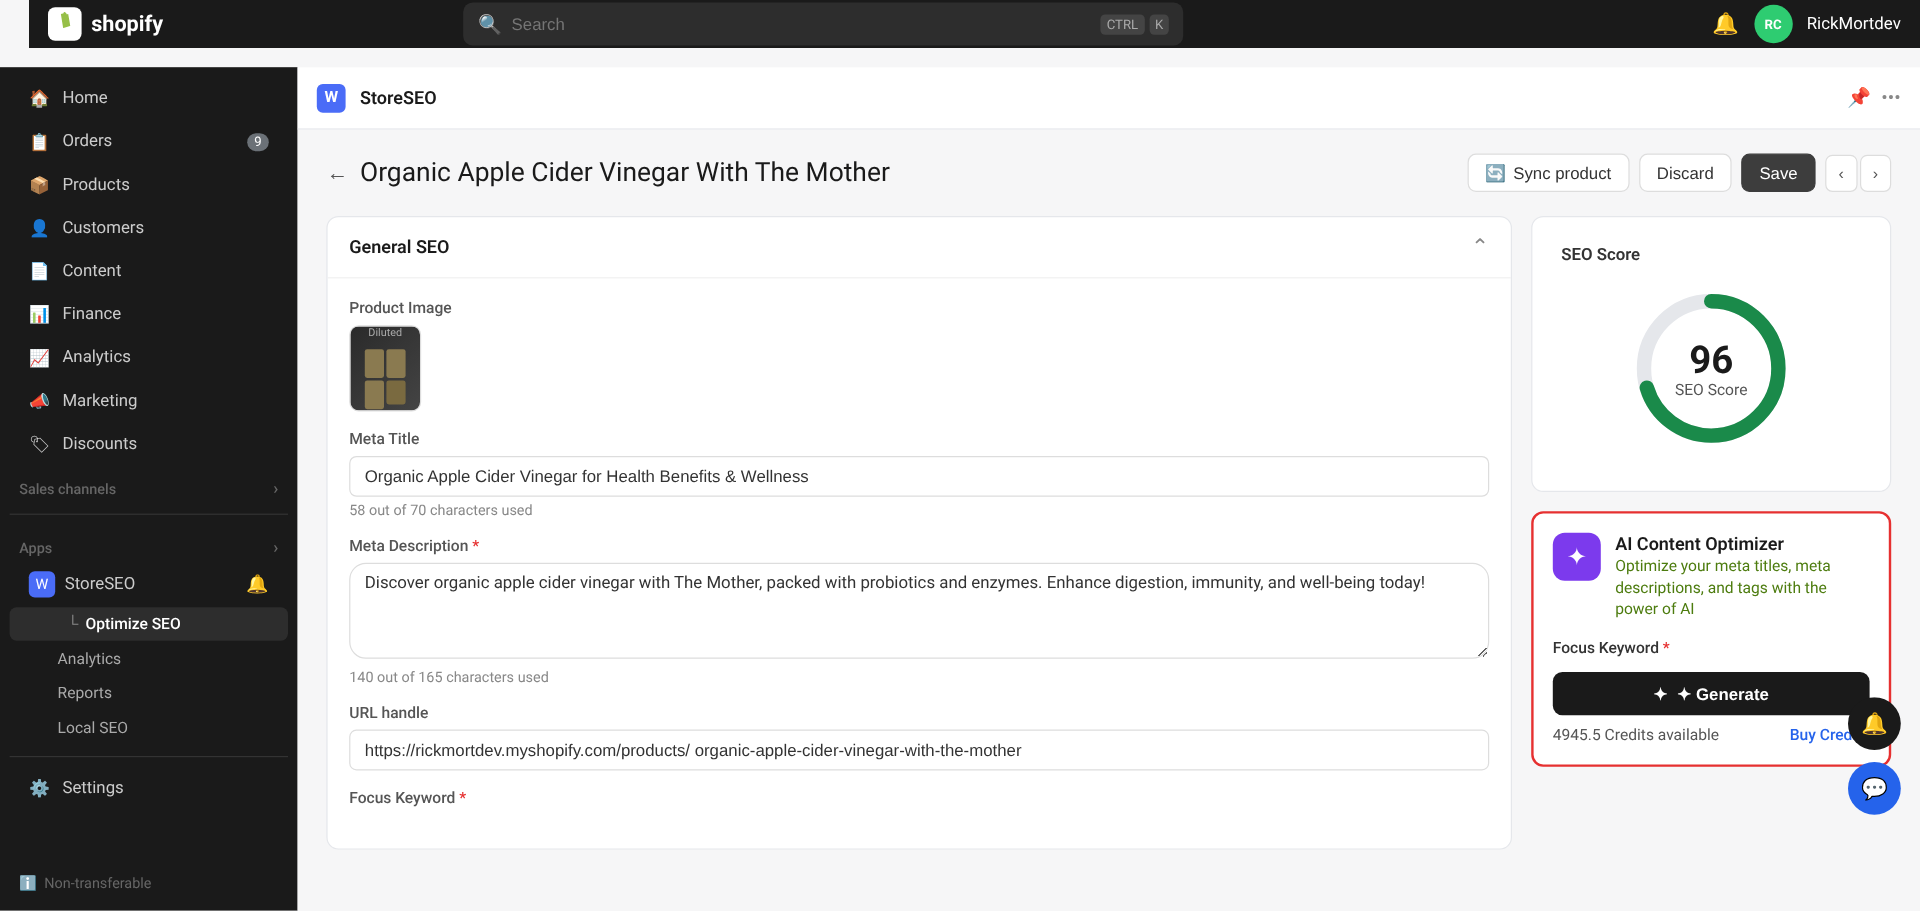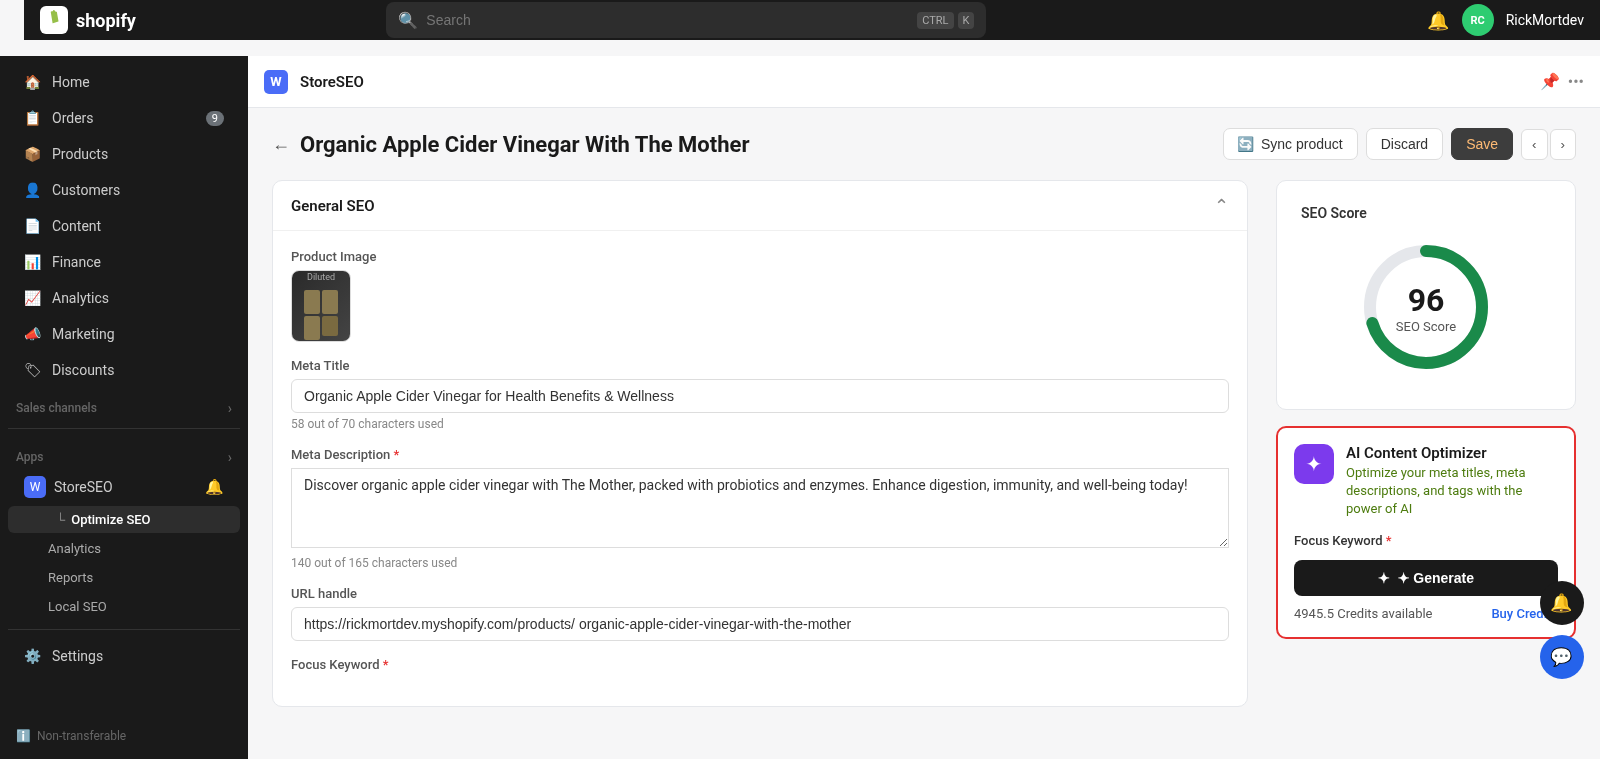--- a/index.html
+++ b/index.html
@@ -68,45 +68,45 @@
     .app-name { font-size: 15px; font-weight: 600; color: #1a1a1a; }
     .app-header-right { margin-left: auto; display: flex; gap: 8px; }
     .pin-icon { color: #888; font-size: 16px; cursor: pointer; }
     .dots-icon { color: #888; font-size: 16px; cursor: pointer; }
 
     
     .page-content { padding: 20px 24px; }
     .page-header { display: flex; align-items: center; justify-content: space-between; margin-bottom: 20px; }
     .page-title-row { display: flex; align-items: center; gap: 10px; }
     .back-btn { color: #555; font-size: 18px; cursor: pointer; background: none; border: none; }
-    .page-title { font-size: 22px; font-weight: 700; color: #1a1a1a; }
+    .page-title { font-size: 22px; font-weight: 400; color: #1a1a1a; }
     .header-actions { display: flex; align-items: center; gap: 8px; }
     .btn { padding: 7px 14px; border-radius: 7px; font-size: 14px; cursor: pointer; border: 1px solid #ddd; background: white; color: #333; }
     .btn-sync { display: flex; align-items: center; gap: 6px; }
-    .btn-save { background: #3d3d3d; color: #fdba74; border-color: #3d3d3d; }
+    .btn-save { background: #3d3d3d; color: #ffffff; border-color: #3d3d3d; }
     .btn-save:disabled { background: #ccc; border-color: #ccc; color: #888; cursor: not-allowed; }
     .nav-arrows { display: flex; gap: 2px; }
     .nav-arrow { padding: 7px 10px; border: 1px solid #ddd; background: white; border-radius: 6px; cursor: pointer; color: #555; }
 
     
-    .two-col { display: flex; gap: 28px; margin-top: 13px; }
+    .two-col { display: flex; gap: 16px; margin-top: 13px; }
     .col-left { flex: 1; }
     .col-right { width: 300px; min-width: 300px; }
 
     
     .card { background: white; border-radius: 10px; border: 1px solid #e5e7eb; margin-bottom: 16px; }
     .card-header { display: flex; align-items: center; justify-content: space-between; padding: 14px 18px; border-bottom: 1px solid #f0f0f0; }
     .card-title { font-size: 15px; font-weight: 600; color: #1a1a1a; }
     .card-body { padding: 18px; }
 
     
     .form-group { margin-bottom: 16px; }
     .form-label { font-size: 13px; font-weight: 500; color: #555; margin-bottom: 6px; display: block; }
     .form-input { width: 100%; padding: 8px 12px; border: 1px solid #ddd; border-radius: 6px; font-size: 14px; color: #333; outline: none; }
-    .form-textarea { width: 100%; padding: 8px 12px; border: 1px solid #ddd; border-radius: 0; font-size: 14px; color: #333; outline: none; resize: vertical; min-height: 80px; font-family: inherit; }
+    .form-textarea { width: 100%; padding: 8px 12px; border: 1px solid #ddd; border-radius: 14px; font-size: 14px; color: #333; outline: none; resize: vertical; min-height: 80px; font-family: inherit; }
     .char-count { font-size: 12px; color: #888; margin-top: 4px; }
     .product-image-box { width: 60px; height: 72px; border: 1px solid #ddd; border-radius: 8px; overflow: hidden; background: #222; display: flex; align-items: center; justify-content: center; }
 
     
     .seo-score-card { background: white; border-radius: 10px; border: 1px solid #e5e7eb; padding: 24px; text-align: center; margin-bottom: 16px; }
     .seo-score-title { font-size: 14px; font-weight: 600; color: #333; margin-bottom: 16px; text-align: left; }
     .donut-container { position: relative; width: 140px; height: 140px; margin: 0 auto 8px; }
     .donut-svg { width: 140px; height: 140px; }
     .donut-text { position: absolute; top: 50%; left: 50%; transform: translate(-50%, -50%); text-align: center; }
     .donut-number { font-size: 32px; font-weight: 700; color: #1a1a1a; display: block; }

